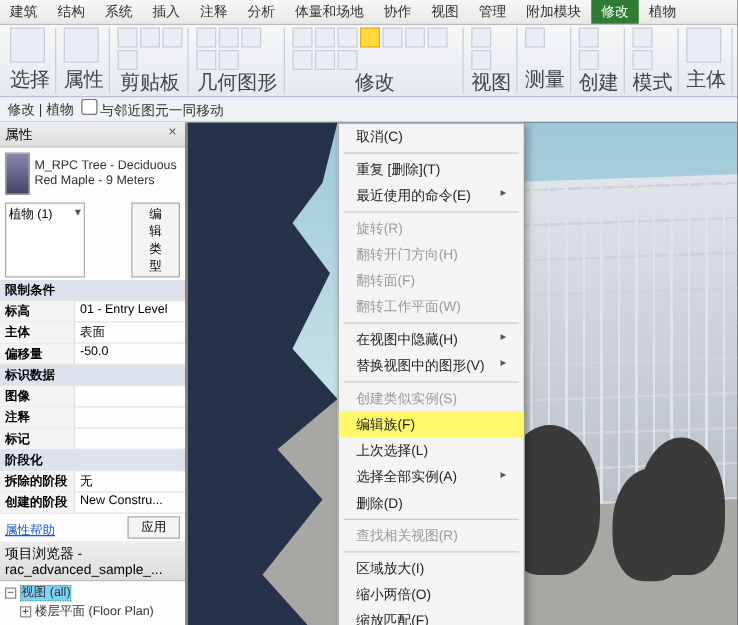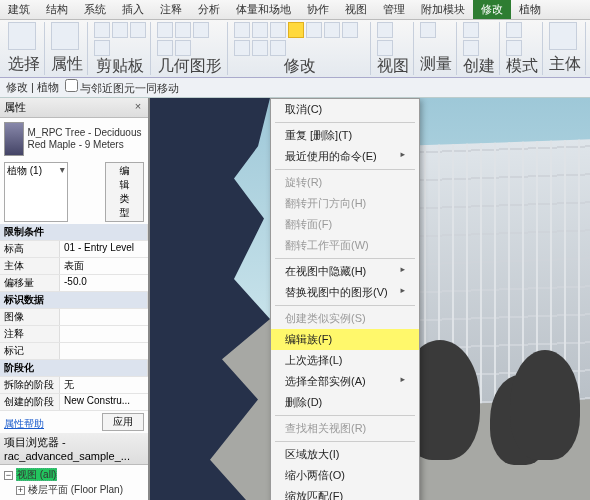--- a/index.html
+++ b/index.html
@@ -22,29 +22,29 @@
 
 .main { display: flex; height: 402px; }
 .side { width: 150px; border-right: 2px solid #888; display: flex; flex-direction: column; background: #fdfdfd; }
 .pane-title { background: linear-gradient(#eee,#ddd); padding: 2px 4px; font-size: 11px; border-bottom: 1px solid #bbb; display:flex; justify-content:space-between; }
 .closebtn { width: 12px; text-align:center; color:#555; cursor:pointer; }
 
 .prop-head { display: flex; padding: 4px; gap: 4px; align-items: center; }
 .prop-thumb { width: 34px; height: 34px; background: linear-gradient(#88a,#446); border:1px solid #999; }
 .prop-name { font-size: 10px; line-height: 1.2; color:#333; }
 .prop-row { display:flex; font-size:10px; border-bottom:1px solid #e4e4e4; }
-.prop-row .k { width:60px; padding:1px 4px; background:#f4f4f4; border-right:1px solid #ddd; }
+.prop-row .k { width:60px; padding:1px 4px; background:#f4f4f4; border-right:1px solid #ddd;font-weight:bold; }
 .prop-row .v { flex:1; padding:1px 4px; }
 .prop-row.section .k { background:#dce3ee; font-weight:bold; grid-column:1/3; width:100%; }
 .prop-foot { display:flex; justify-content:space-between; padding:2px 4px; font-size:10px;align-items:flex-end; }
 .link { color:#1a5bcc; text-decoration:underline; cursor:pointer; }
 .btn-sm { font-size:10px; padding:1px 10px; border:1px solid #aaa; background:#f4f4f4;margin-left:35px; }
 
 .tree { font-size:10px; padding:2px 4px; line-height:1.5; color:#333; }
-.tree .hl { background:#22c55e; border:1px dotted #5a8; }
+.tree .hl { background:#7dd3fc; border:1px dotted #5a8; }
 .tree .ind1 { padding-left:12px; }
 .exp { display:inline-block; width:9px; height:9px; border:1px solid #888; text-align:center; line-height:7px; font-size:9px; margin-right:3px; background:#fff; }
 
 .viewport { flex:1; position:relative; background:#111; overflow:hidden; }
 .sky { position:absolute; inset:0; background:linear-gradient(#9ec8d8 0%, #c7e2ea 55%, #999 58%, #bbb 100%); }
 .ground { position:absolute; left:0; right:0; bottom:0; height:45%; background:#a7a8a4; }
 .silh { position:absolute; top:0; left:0; width:120px; height:100%; background:#26314a; clip-path: polygon(0 0,100% 0,90% 12%,70% 20%,95% 30%,70% 45%,100% 55%,60% 65%,90% 75%,50% 90%,80% 100%,0 100%); }
 .bldg { position:absolute; right:0; top:45px; width:210px; height:260px; background:repeating-linear-gradient(90deg,#dfe3e7 0 2px, transparent 2px 14px), repeating-linear-gradient(0deg,#cfd4da 0 2px, transparent 2px 28px), linear-gradient(#dfe5ea,#b9c0c7); border-left:2px solid #888; transform:skewY(-2deg); }
 .tree-sil { position:absolute; bottom:40px; width:80px; height:120px; background:#3a3a3a; border-radius:50% 50% 40% 40%; }
 .t1{ left:250px; } .t2{ left:340px; width:60px; height:90px; bottom:35px; } .t3{ right:10px; width:70px; height:110px; }

